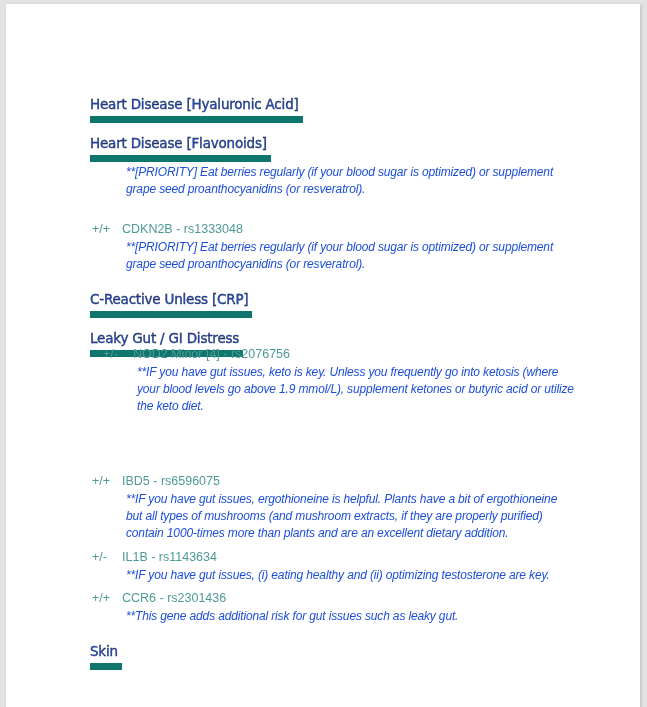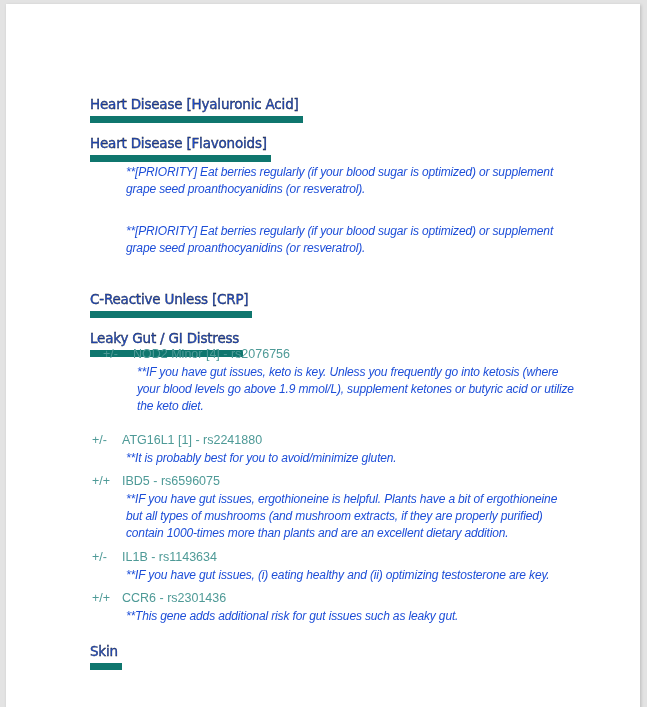--- a/index.html
+++ b/index.html
@@ -76,43 +76,42 @@
 
 <div class="section" style="top:134px;">
   <span class="heading">Heart Disease [Flavonoids]</span>
 </div>
 
 <div class="entry" style="top:162px;">
   <div class="desc">**[PRIORITY] Eat berries regularly (if your blood sugar is optimized) or supplement grape seed proanthocyanidins (or resveratrol).</div>
 </div>
 
 <div class="entry" style="top:221px;">
+  <div class="gene-line">
+    <span class="genotype">+/+</span><span>CDKN2B - rs1333048</span>
+  </div>
   <div class="desc">**[PRIORITY] Eat berries regularly (if your blood sugar is optimized) or supplement grape seed proanthocyanidins (or resveratrol).</div>
 </div>
 
 <div class="section" style="top:290px;">
   <span class="heading">C-Reactive Unless [CRP]</span>
 </div>
 
 <div class="section" style="top:329px;">
   <span class="heading">Leaky Gut / GI Distress</span>
 </div>
 
 <div class="entry" style="top:346px;margin-left:11px;">
   <div class="gene-line">
     <span class="genotype">+/-</span><span>NOD2 Minor [4] - rs2076756</span>
   </div>
   <div class="desc">**IF you have gut issues, keto is key. Unless you frequently go into ketosis (where your blood levels go above 1.9 mmol/L), supplement ketones or butyric acid or utilize the keto diet.</div>
 </div>
 
 <div class="entry" style="top:432px;">
-  <div class="gene-line">
-    <span class="genotype">+/-</span><span>ATG16L1 [1] - rs2241880</span>
-  </div>
-  <div class="desc">**It is probably best for you to avoid/minimize gluten.</div>
 </div>
 
 <div class="entry" style="top:473px;">
   <div class="gene-line">
     <span class="genotype">+/+</span><span>IBD5 - rs6596075</span>
   </div>
   <div class="desc">**IF you have gut issues, ergothioneine is helpful. Plants have a bit of ergothioneine but all types of mushrooms (and mushroom extracts, if they are properly purified) contain 1000-times more than plants and are an excellent dietary addition.</div>
 </div>
 
 <div class="entry" style="top:549px;">

